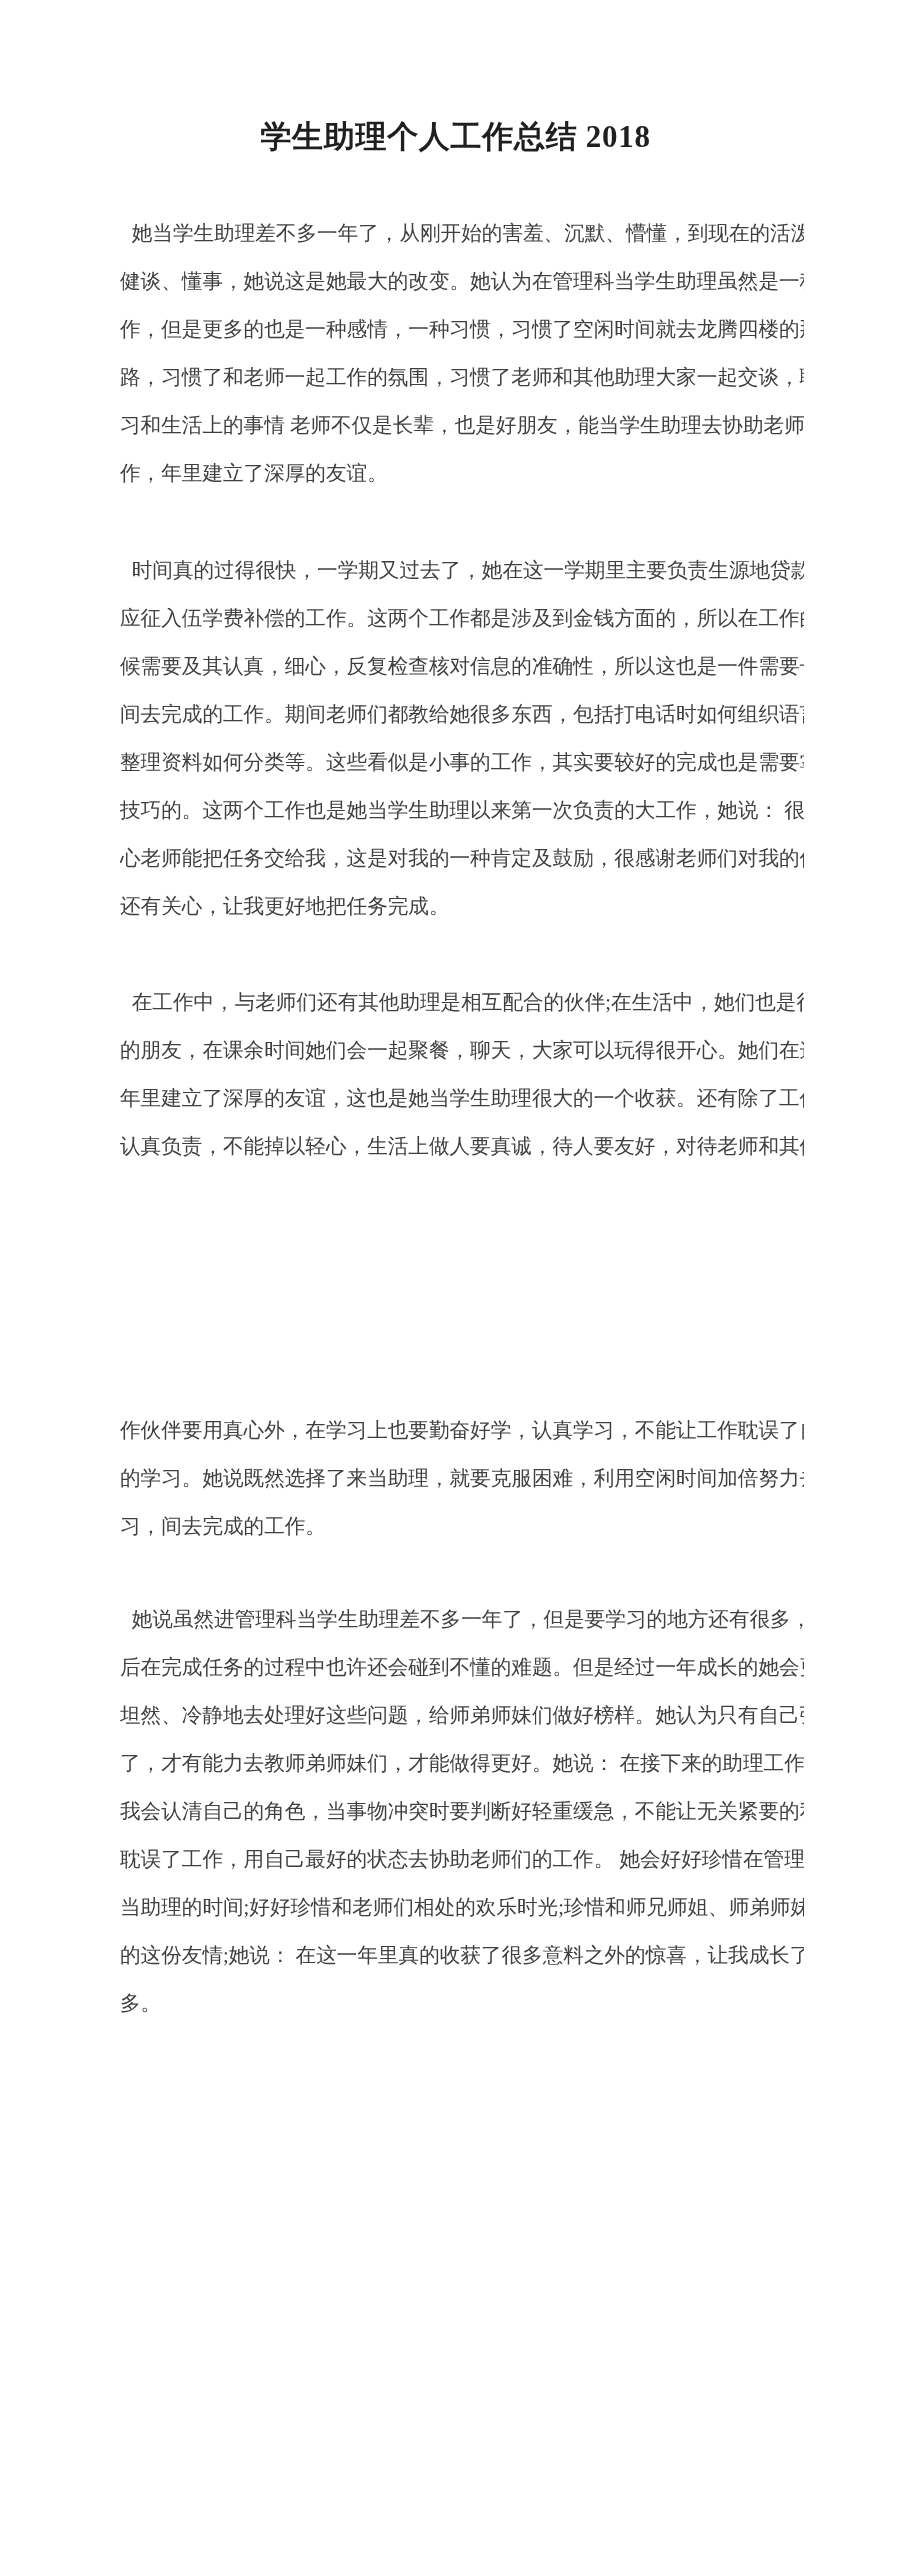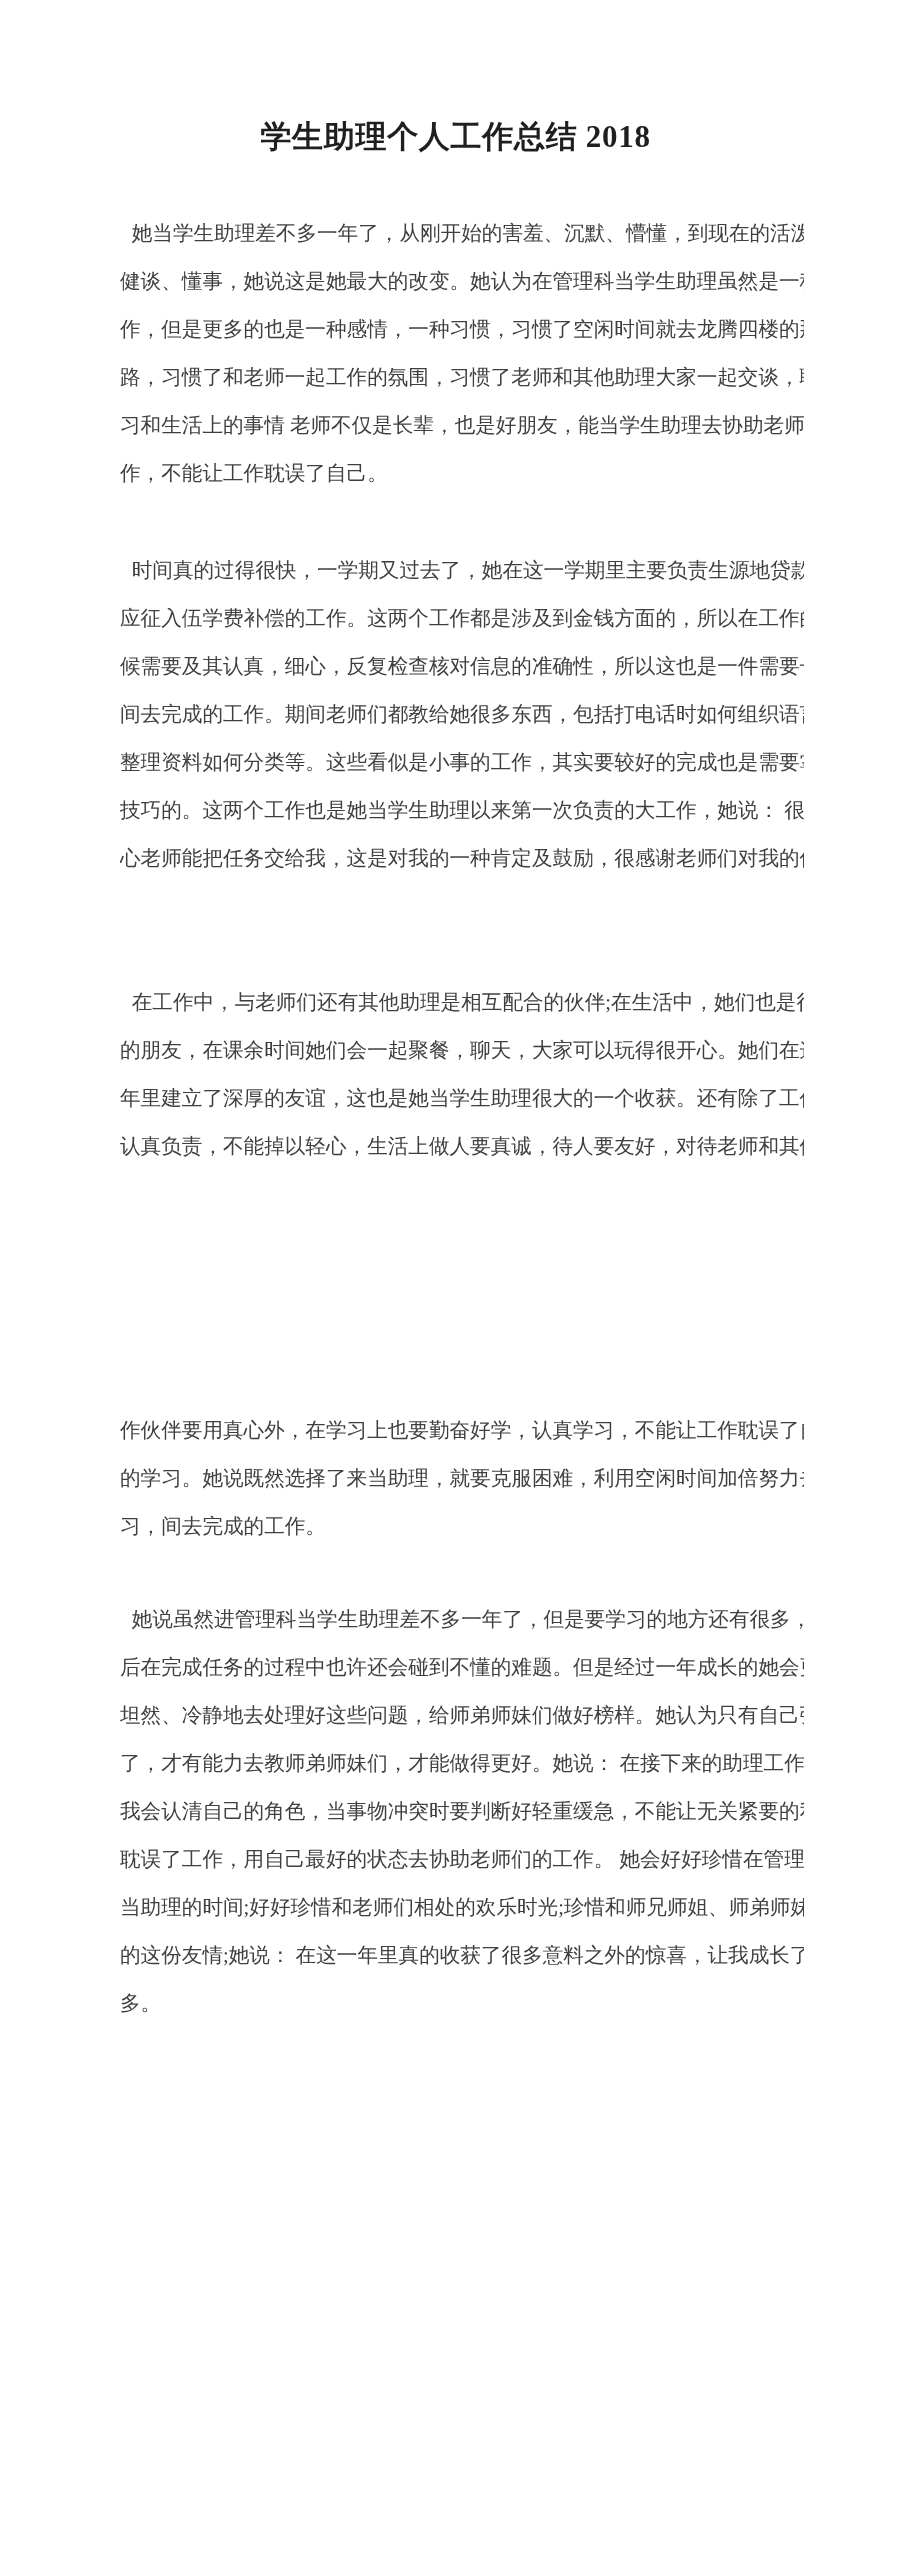--- a/index.html
+++ b/index.html
@@ -50,31 +50,32 @@
 <div class="doc-canvas">
 
   <h1 class="doc-title">学生助理个人工作总结 2018</h1>
 
   <div class="para p1">
     <div class="line indent">她当学生助理差不多一年了，从刚开始的害羞、沉默、懵懂，到现在的活泼、</div>
     <div class="line">健谈、懂事，她说这是她最大的改变。她认为在管理科当学生助理虽然是一种工</div>
     <div class="line">作，但是更多的也是一种感情，一种习惯，习惯了空闲时间就去龙腾四楼的那条</div>
     <div class="line">路，习惯了和老师一起工作的氛围，习惯了老师和其他助理大家一起交谈，聊学</div>
     <div class="line">习和生活上的事情 老师不仅是长辈，也是好朋友，能当学生助理去协助老师工</div>
-    <div class="line">作，不能让工作耽误了自己。</div>
+    <div class="line">作，年里建立了深厚的友谊。</div>
   </div>
 
   <div class="para p2">
     <div class="line indent">时间真的过得很快，一学期又过去了，她在这一学期里主要负责生源地贷款和</div>
     <div class="line">应征入伍学费补偿的工作。这两个工作都是涉及到金钱方面的，所以在工作的时</div>
     <div class="line">候需要及其认真，细心，反复检查核对信息的准确性，所以这也是一件需要长时</div>
     <div class="line">间去完成的工作。期间老师们都教给她很多东西，包括打电话时如何组织语言，</div>
     <div class="line">整理资料如何分类等。这些看似是小事的工作，其实要较好的完成也是需要掌握</div>
     <div class="line">技巧的。这两个工作也是她当学生助理以来第一次负责的大工作，她说： 很开</div>
     <div class="line">心老师能把任务交给我，这是对我的一种肯定及鼓励，很感谢老师们对我的信任</div>
+    <div class="line">还有关心，让我更好地把任务完成。</div>
   </div>
 
   <div class="para p3a">
     <div class="line indent">在工作中，与老师们还有其他助理是相互配合的伙伴;在生活中，她们也是很好</div>
     <div class="line">的朋友，在课余时间她们会一起聚餐，聊天，大家可以玩得很开心。她们在这一</div>
     <div class="line">年里建立了深厚的友谊，这也是她当学生助理很大的一个收获。还有除了工作要</div>
     <div class="line">认真负责，不能掉以轻心，生活上做人要真诚，待人要友好，对待老师和其他工</div>
   </div>
 
   <div class="para p3b">

